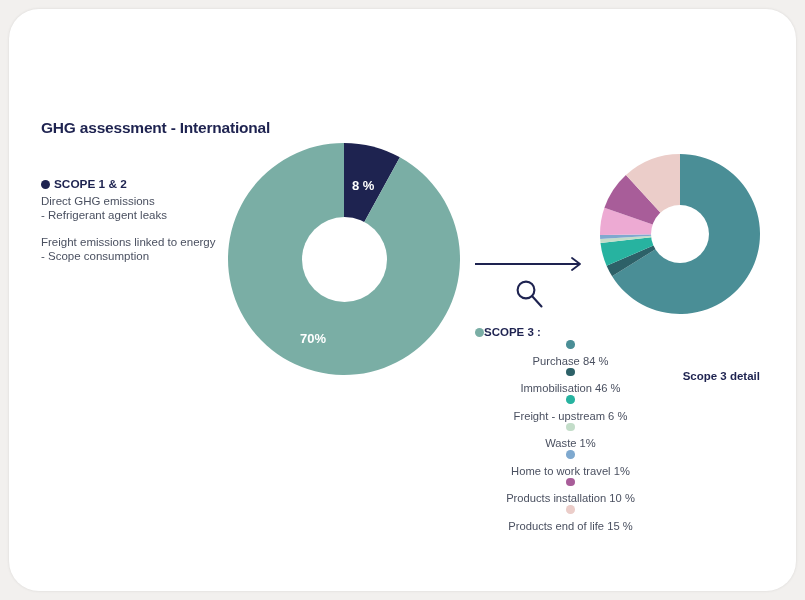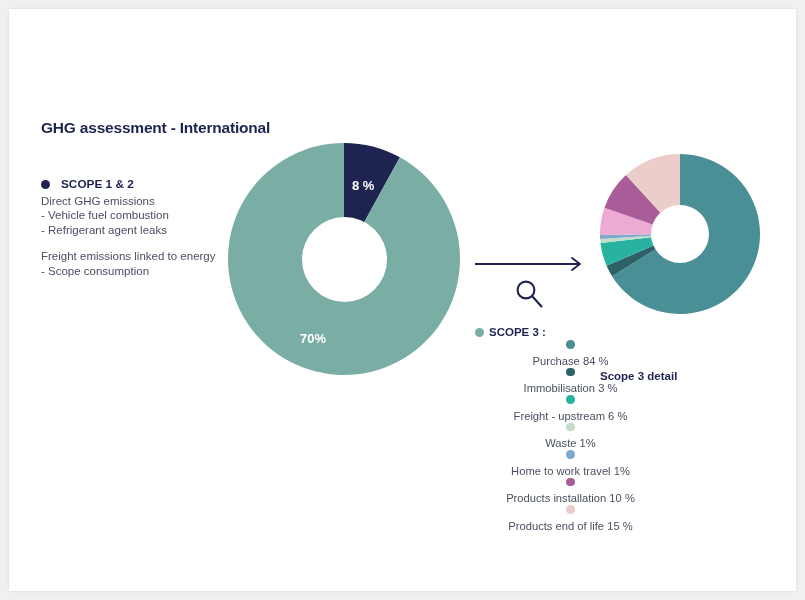--- a/index.html
+++ b/index.html
@@ -24,20 +24,21 @@
     box-sizing: border-box;
   }
   #slide-page {
     position: absolute;
     left: 9px; top: 9px;
     width: 787px;
     height: 582px;
     background: #ffffff;
     box-sizing: border-box;
     box-shadow: 0 0 3px rgba(0,0,0,0.10);
+    border-radius: 30px;
   }
 
   
   #page-title {
     position: absolute;
     left: 32px;
     top: 110px;
     font-size: 15.5px;
     font-weight: bold;
     color: #1e2350;
@@ -54,21 +55,21 @@
     color: #4a5060;
     font-size: 11.5px;
     line-height: 14.6px;
   }
   #scope12-heading {
     font-weight: bold;
     color: #1e2350;
     font-size: 11.8px;
     display: flex;
     align-items: center;
-    gap: 11px;
+    gap: 4px;
     margin-bottom: 2px;
   }
   .dot {
     display: inline-block;
     border-radius: 50%;
     flex: 0 0 auto;
   }
   #scope12-dot {
     width: 9px; height: 9px;
     background: #1e2350;
@@ -127,21 +128,20 @@
     font-size: 11.2px;
     color: #4a5060;
     line-height: 14px;
   }
   #scope3-heading {
     font-weight: bold;
     color: #1e2350;
     font-size: 11.5px;
     display: flex;
     align-items: center;
-    gap: 5px;
     margin-bottom: 1px;
   }
   #scope3-heading .dot { width: 9px; height: 9px; }
   .legend-row {
     display: flex;
     align-items: center;
     gap: 5px;
     margin-left: 11px;
     white-space: nowrap;
     flex-direction: column;
@@ -162,42 +162,41 @@
     width: 58px; height: 58px;
     margin-left: -29px; margin-top: -29px;
     background: #ffffff;
     border-radius: 50%;
   }
   #scope3-caption {
     position: absolute;
     left: 591px;
     top: 361px;
     width: 160px;
-    text-align: left;
+    text-align: right;
     font-size: 11.5px;
     font-weight: bold;
     color: #1e2350;
     white-space: nowrap;
   }
 </style>
 </head>
 <body>
 
 <div id="slide-frame">
   <div id="slide-page">
 
     <div id="page-title">GHG assessment - International</div>
 
     <div id="scope12-block">
       <div id="scope12-heading">
         <span class="dot" id="scope12-dot"></span>
         <span>SCOPE 1 &amp; 2</span>
       </div>
       <div class="txt-line">Direct GHG emissions</div>
-      <div class="txt-line">- Vehicle fuel combustion</div>
       <div class="txt-line">- Refrigerant agent leaks</div>
       <div class="gap-line"></div>
       <div class="txt-line">Freight emissions linked to energy</div>
       <div class="txt-line">- Scope consumption</div>
     </div>
 
     <div id="main-donut-wrap">
       <svg width="232" height="232" viewBox="0 0 232 232">
         <g id="main-donut-slices">
             <path d="M 116 116 L 116 0 A 116 116 0 0 1 171.88342619579896 14.34842511491182 Z" fill="#1e2350"></path>
@@ -227,21 +226,21 @@
         <span class="dot" style="background:#7aaea5"></span>
         <span>SCOPE 3 :</span>
       </div>
       <div id="scope3-legend-rows">
           <div class="legend-row">
             <span class="dot" style="background: rgb(74, 142, 150);"></span>
             <span>Purchase 84 %</span>
           </div>
           <div class="legend-row">
             <span class="dot" style="background: rgb(45, 97, 104);"></span>
-            <span>Immobilisation 3 %</span>
+            <span>Immobilisation 46 %</span>
           </div>
           <div class="legend-row">
             <span class="dot" style="background: rgb(39, 179, 160);"></span>
             <span>Freight - upstream 6 %</span>
           </div>
           <div class="legend-row">
             <span class="dot" style="background: rgb(195, 221, 201);"></span>
             <span>Waste 1%</span>
           </div>
           <div class="legend-row">

